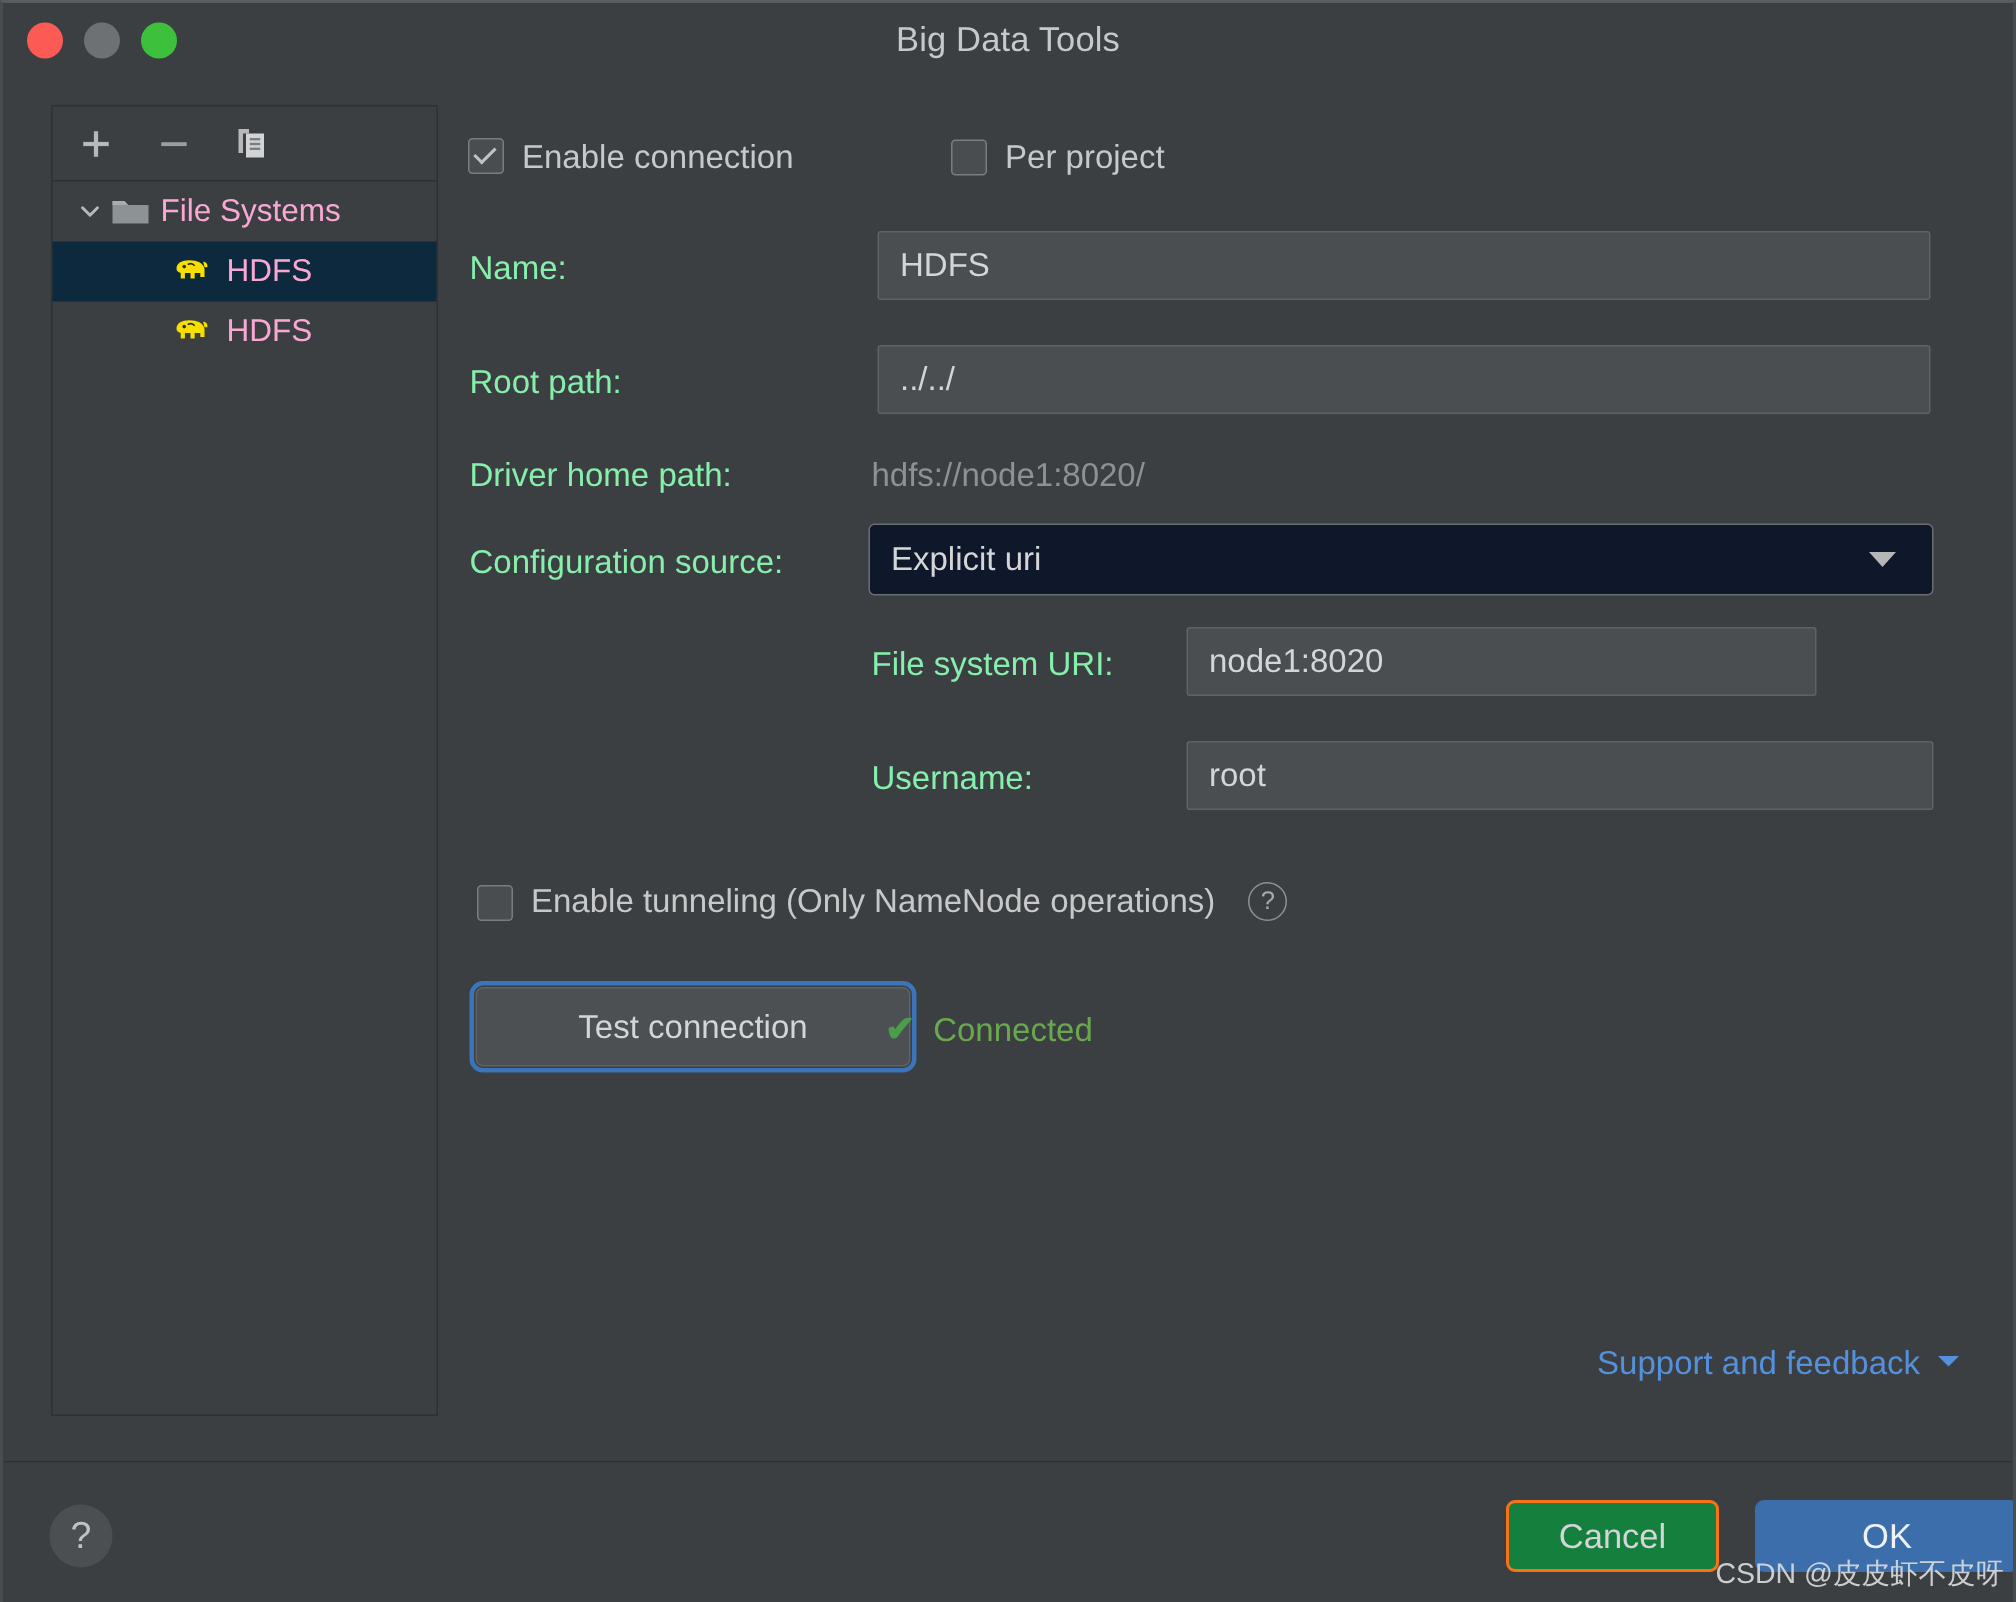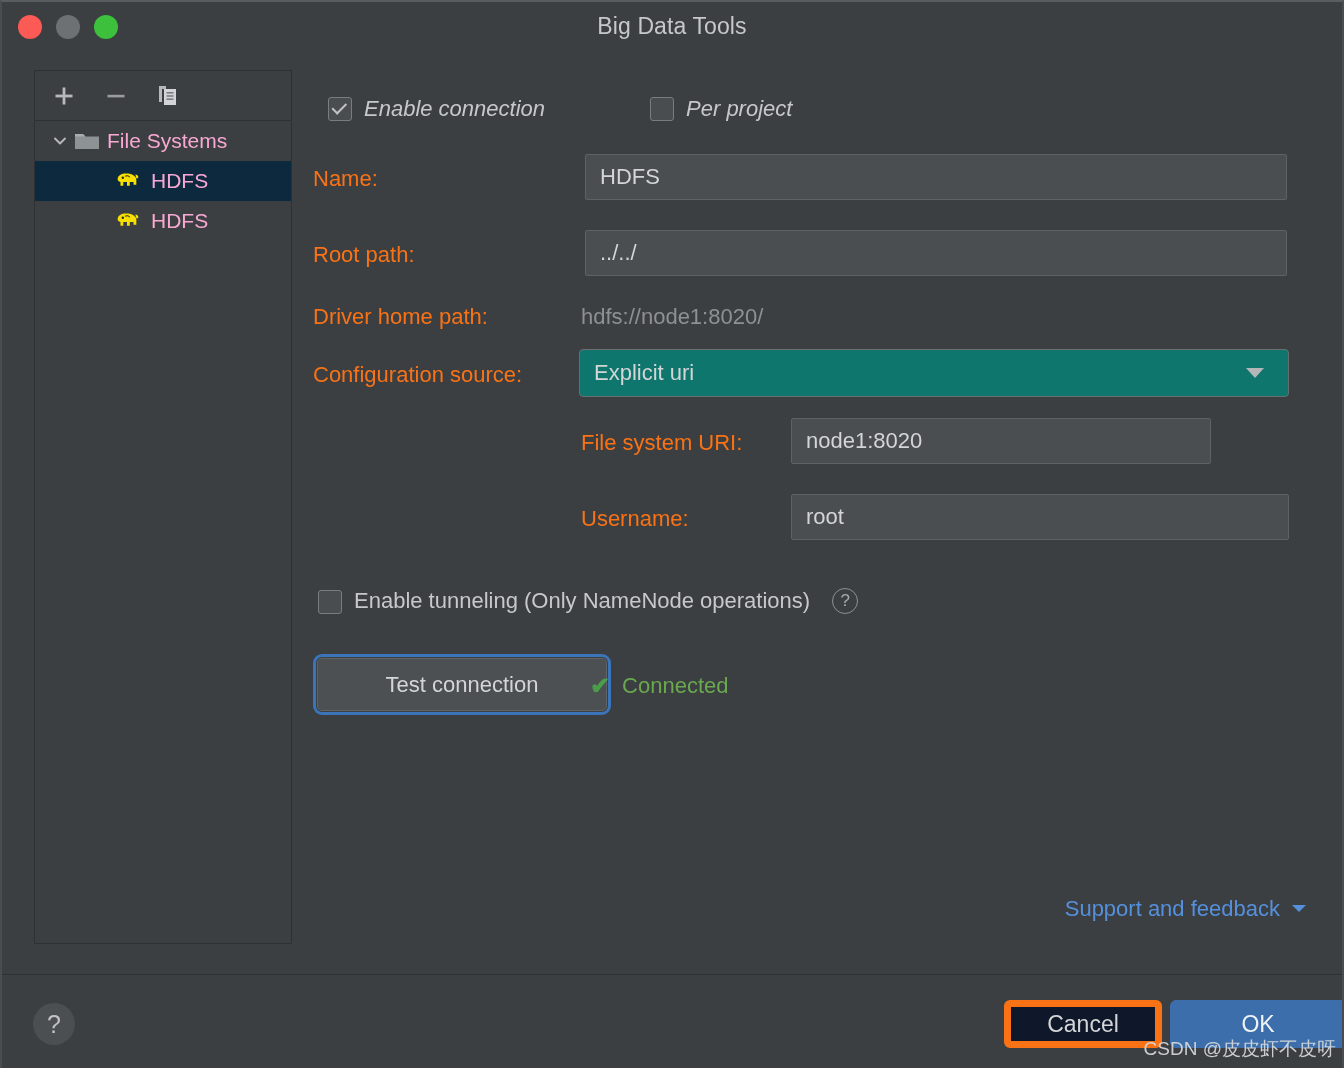--- a/index.html
+++ b/index.html
@@ -115,26 +115,25 @@
   
   .content {
     position: absolute;
     left: 310px;
     top: 68px;
     right: 30px;
     bottom: 110px;
   }
   .row-top {
     position: absolute;
-    left: 16px; top: 22px;
+    left: 0; top: 22px;
     width: 984px;
     height: 34px;
     display: flex;
-    align-items: center;
-    font-style: italic;
+    align-items: flex-start;
   }
   .cb {
     width: 24px;
     height: 24px;
     border: 1px solid #7a7d7f;
     border-radius: 3px;
     background: #4a4d4f;
     box-sizing: border-box;
     display: flex;
     align-items: center;
@@ -158,40 +157,40 @@
   .link {
     color: #4a88d8;
     font-size: 22px;
     white-space: nowrap;
   }
   .link.blue2 { color: #5590dd; }
 
   .lbl {
     position: absolute;
     font-size: 22px;
-    color: #f97316;
+    color: #86efac;
     white-space: nowrap;
   }
   .lbl.dim { color: #8e9193; }
 
   .field {
     position: absolute;
     background: #4a4e50;
     border: 1px solid #5e6264;
     box-sizing: border-box;
     display: flex;
     align-items: center;
     padding-left: 14px;
     font-size: 22px;
     color: #d3d5d7;
     border-radius: 2px;
   }
   .field.combo {
     border: 1px solid #6a6e70;
-    background: #0f766e;
+    background: #0f172a;
     padding-right: 10px;
     justify-content: space-between;
     border-radius: 4px;
   }
   .caret {
     width: 0; height: 0;
     border-left: 9px solid transparent;
     border-right: 9px solid transparent;
     border-top: 10px solid #b4b6b8;
     margin-right: 14px;
@@ -275,23 +274,23 @@
     border-radius: 6px;
     font-size: 23px;
     display: flex;
     align-items: center;
     justify-content: center;
     box-sizing: border-box;
   }
   .btn-cancel {
     left: 1002px;
     top: 998px;
-    width: 158px;
-    background: #0f172a;
-    border: 7px solid #f97316;
+    width: 142px;
+    background: #15803d;
+    border: 2px solid #f97316;
     color: #d3d5d7;
   }
   .btn-ok {
     left: 1168px;
     top: 998px;
     width: 176px;
     background: #3c6eab;
     border: 1px solid #3c6eab;
     color: #eef2f6;
   }

